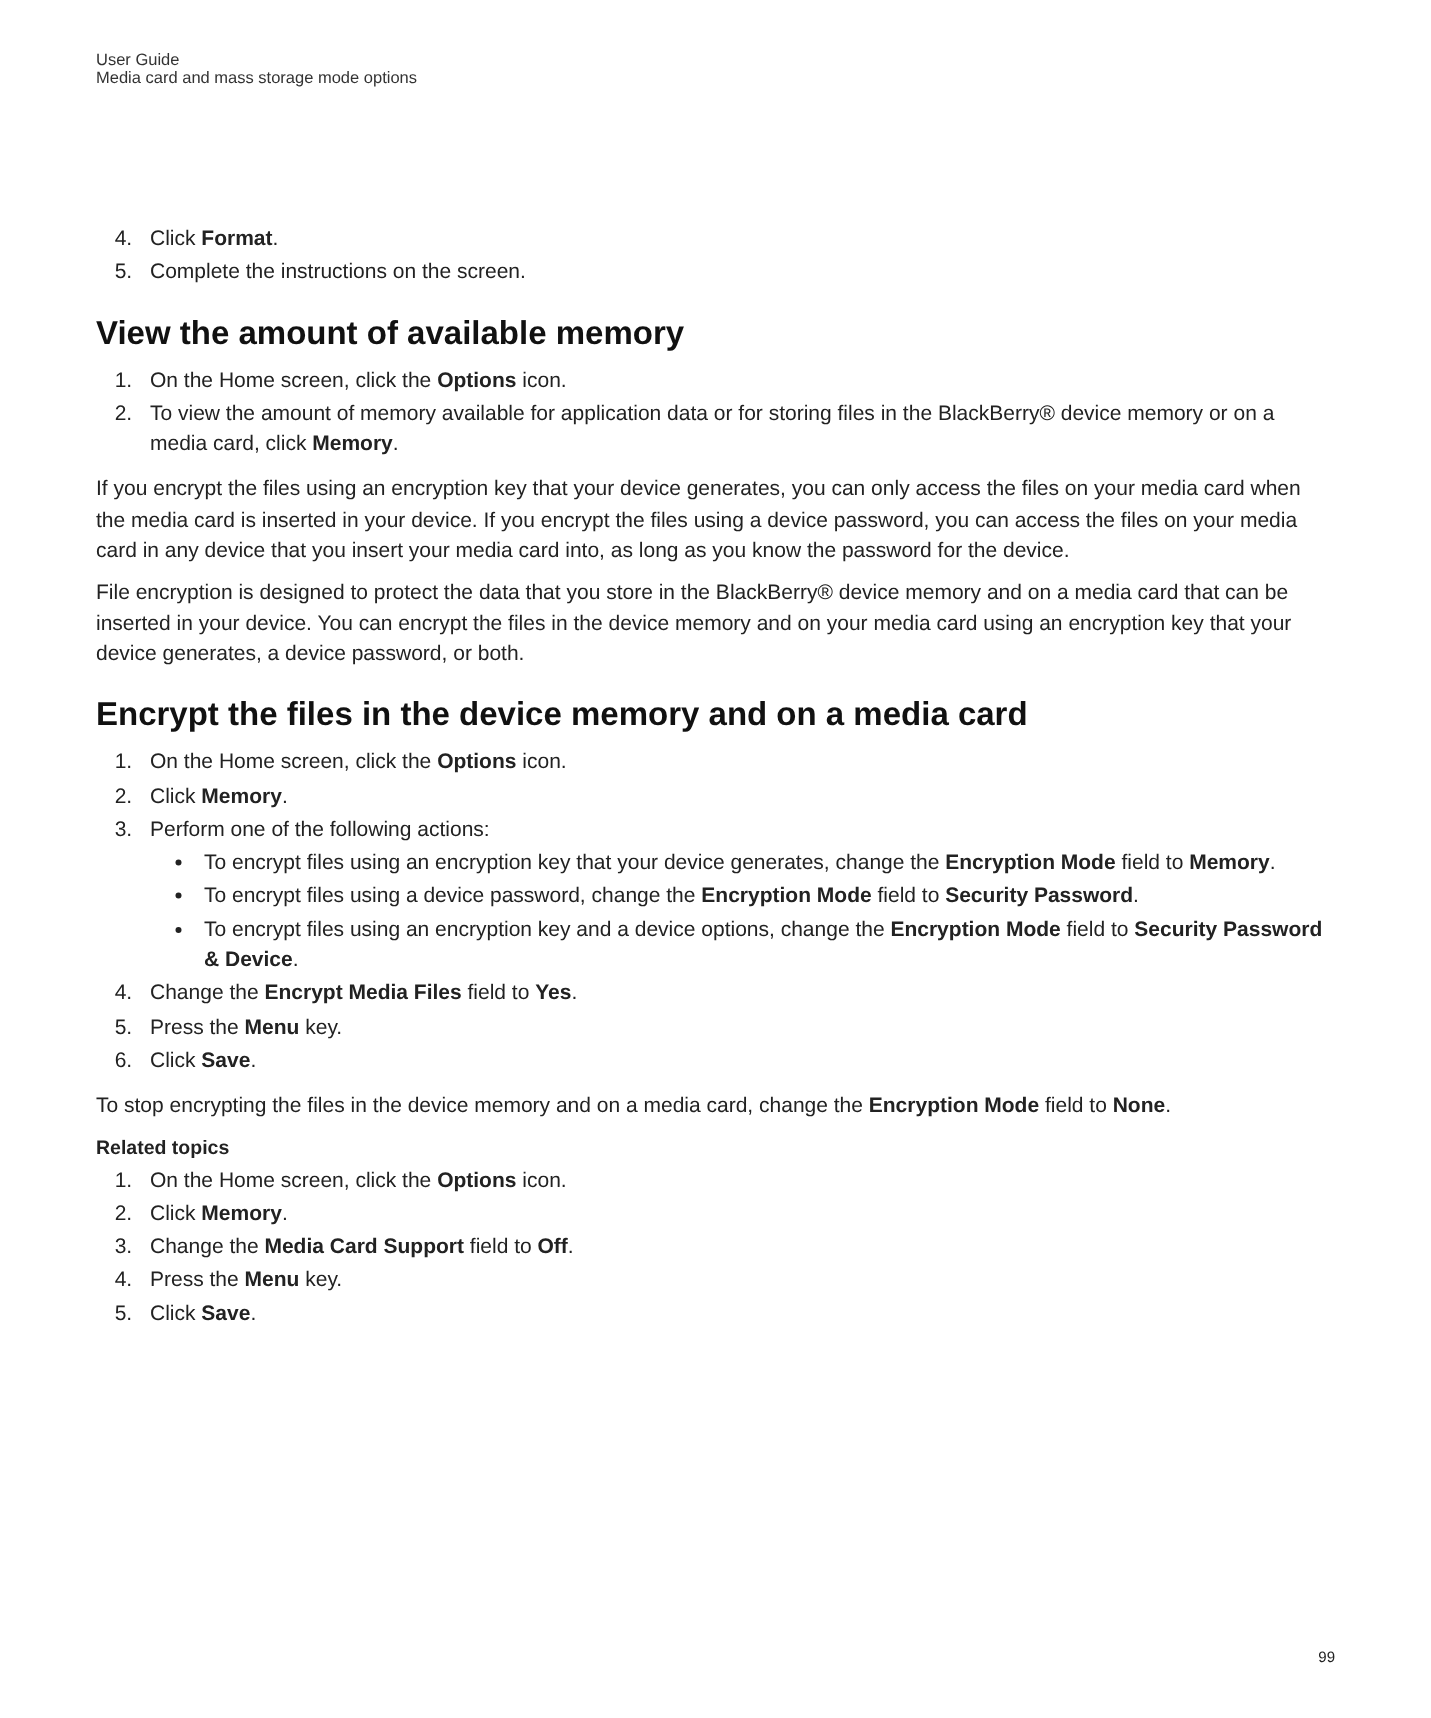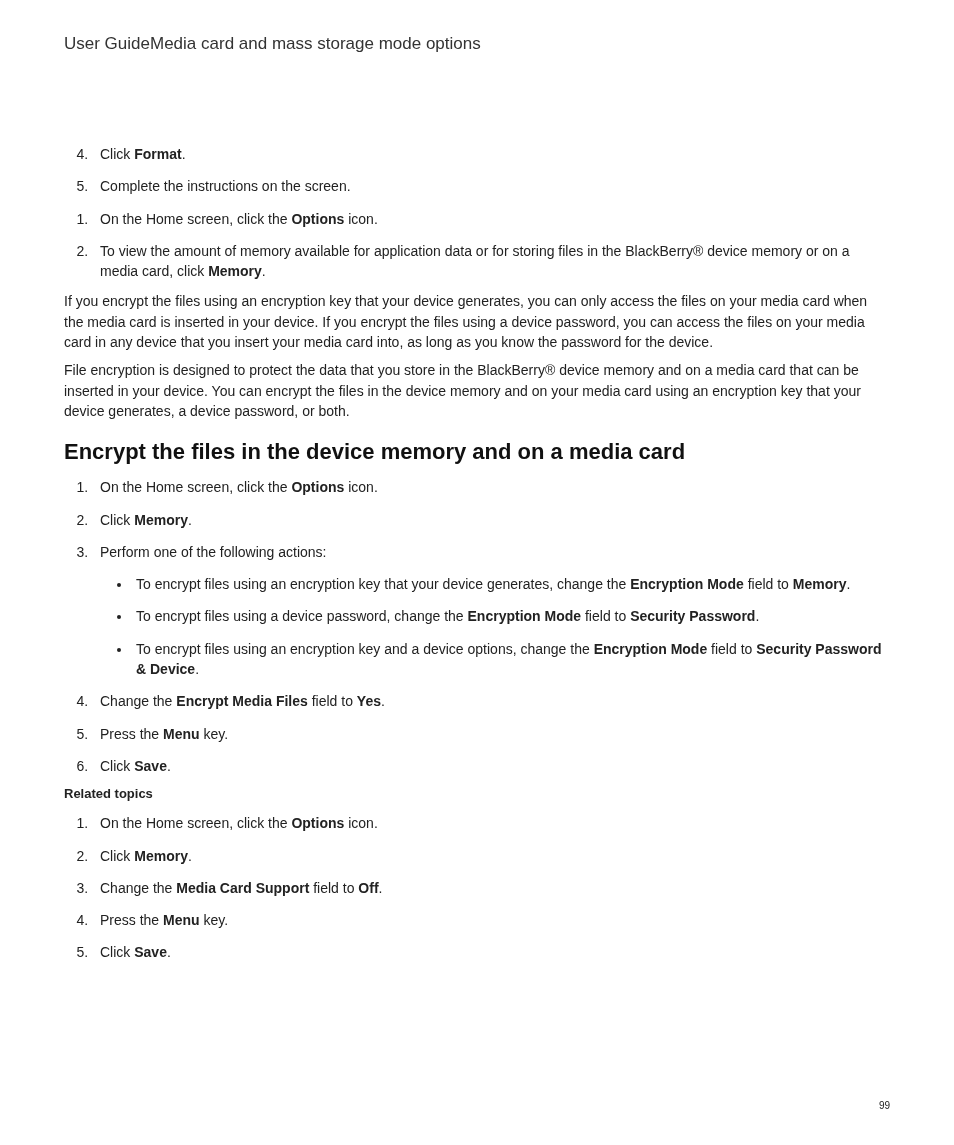--- a/index.html
+++ b/index.html
@@ -11,41 +11,41 @@
     width: 954px;
   }
   .page {
     padding: 34px 64px 34px 64px;
     box-sizing: border-box;
     min-height: 1145px;
     position: relative;
   }
   .header-row {
     display: flex;
-    justify-content: flex-start;
-    font-size: 17px;
+    justify-content: center;
+    font-size: 11px;
     color: #333;
     margin-bottom: 90px;
+    flex-direction: column;
   }
   h2 {
     font-size: 22px;
     font-weight: 700;
     margin: 18px 0 8px 0;
     color: #111;
   }
   ol {
     margin: 4px 0 10px 0;
     padding-left: 28px;
     font-size: 14px;
     line-height: 1.45;
   }
   ol li {
     padding-left: 8px;
     margin-bottom: 2px;
-    margin-top: 12px;
   }
   ul.bullets {
     list-style: disc;
     margin: 2px 0 2px 0;
     padding-left: 32px;
     font-size: 14px;
     line-height: 1.45;
   }
   ul.bullets li {
     padding-left: 4px;
@@ -87,20 +87,21 @@
 
   <ol start="4">
     <li>
       <span>Click </span><span class="bold">Format</span><span>.</span>
     </li>
     <li>
       <span>Complete the instructions on the screen.</span>
     </li>
   </ol>
 
+  <h2>View the amount of available memory</h2>
   <ol>
     <li>
       <span>On the Home screen, click the </span><span class="bold">Options</span><span> icon.</span>
     </li>
     <li>
       <span>To view the amount of memory available for application data or for storing files in the BlackBerry® device memory or on a media card, click </span><span class="bold">Memory</span><span>.</span>
     </li>
   </ol>
 
   <p>If you encrypt the files using an encryption key that your device generates, you can only access the files on your media card when the media card is inserted in your device. If you encrypt the files using a device password, you can access the files on your media card in any device that you insert your media card into, as long as you know the password for the device.</p>
@@ -131,20 +132,23 @@
     <li>
       <span>Change the </span><span class="bold">Encrypt Media Files</span><span> field to </span><span class="bold">Yes</span><span>.</span>
     </li>
     <li>
       <span>Press the </span><span class="bold">Menu</span><span> key.</span>
     </li>
     <li>
       <span>Click </span><span class="bold">Save</span><span>.</span>
     </li>
   </ol>
+  <p>
+    <span>To stop encrypting the files in the device memory and on a media card, change the </span><span class="bold">Encryption Mode</span><span> field to </span><span class="bold">None</span><span>.</span>
+  </p>
   <div class="rel-title">Related topics</div>
 
   <ol>
     <li>
       <span>On the Home screen, click the </span><span class="bold">Options</span><span> icon.</span>
     </li>
     <li>
       <span>Click </span><span class="bold">Memory</span><span>.</span>
     </li>
     <li>

